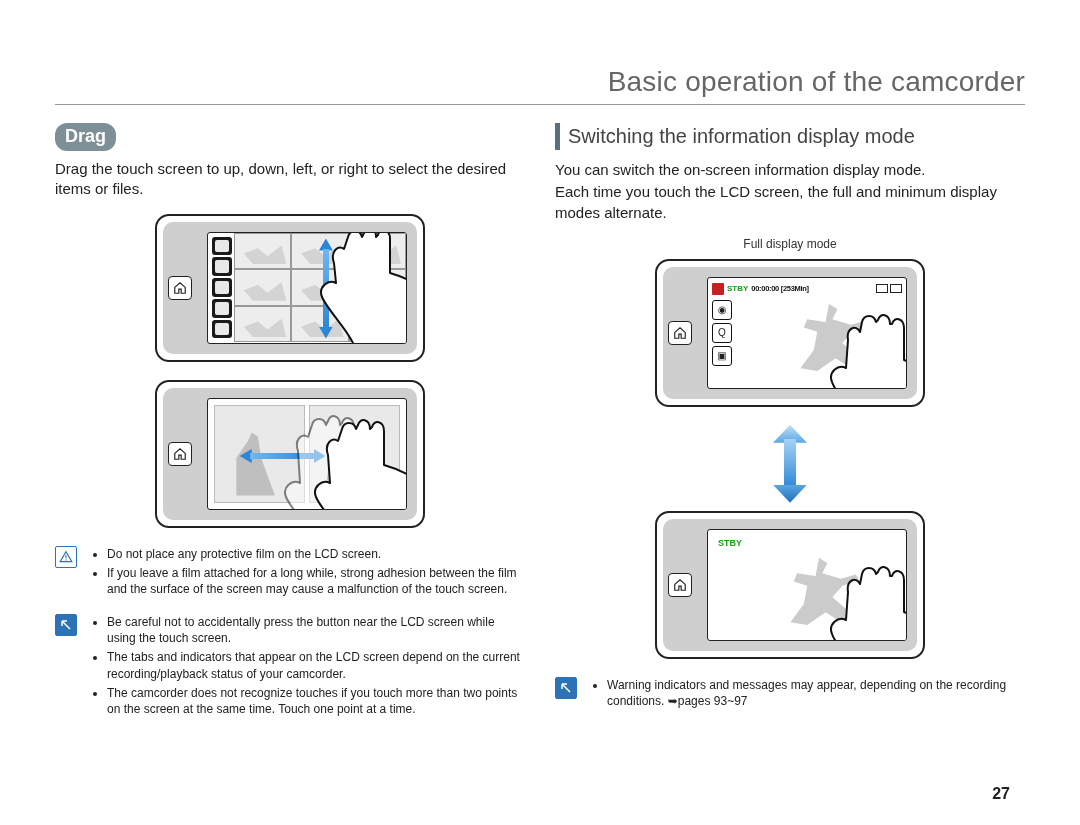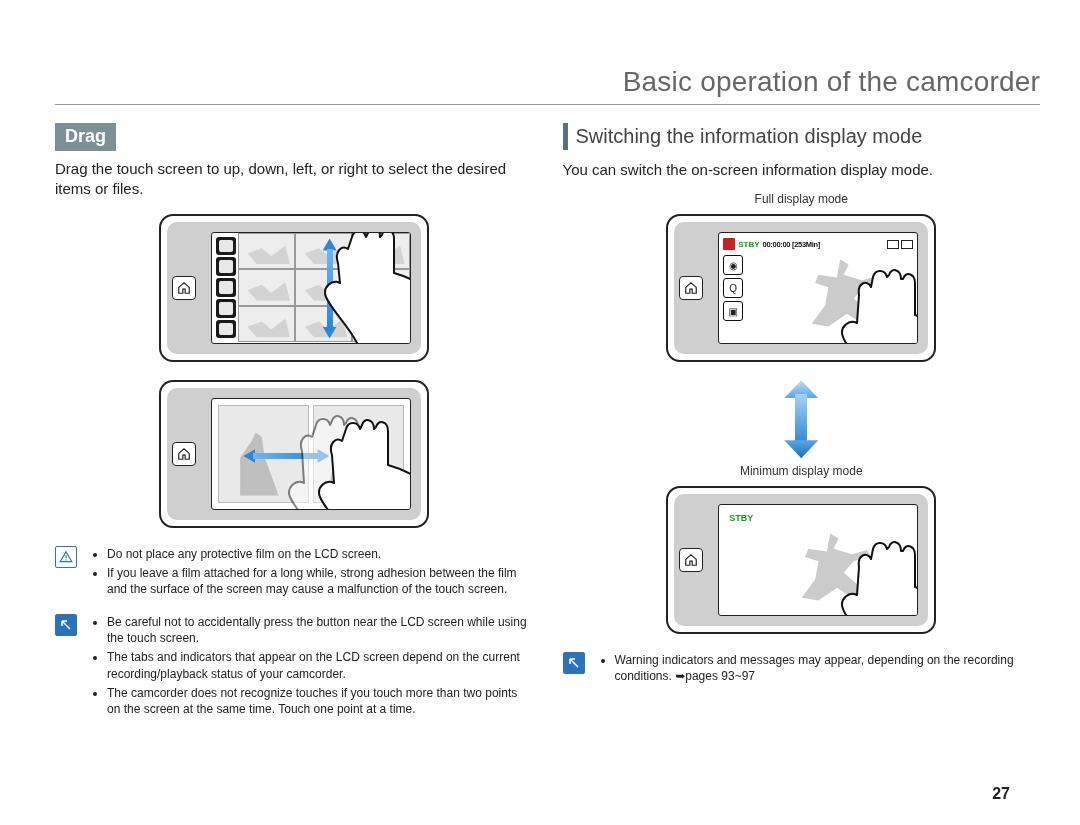--- a/index.html
+++ b/index.html
@@ -1,22 +1,22 @@
 <!DOCTYPE html>
 <html><head>
 <meta charset="utf-8">
 <style>
   html,body { margin:0; padding:0; background:#fff; }
   body { width:1080px; height:825px; position:relative; font-family:Arial,Helvetica,sans-serif; color:#222; }
-  .page { padding:40px 40px 30px 55px; box-sizing:border-box; width:100%; height:100%; position:relative; }
+  .page { padding:40px 55px 30px 55px; box-sizing:border-box; width:100%; height:100%; position:relative; }
   .hrule { border:none; border-top:1px solid #999; margin:0 0 0 0; }
   .page-title { text-align:right; font-size:28px; font-weight:400; color:#666; letter-spacing:0.2px; margin:26px 0 6px 0; }
   .columns { display:flex; gap:30px; margin-top:18px; }
   .col { width:50%; }
-  .drag-label { display:inline-block; background:#7e9097; color:#fff; font-size:18px; font-weight:700; padding:3px 10px 4px 10px; }
+  .drag-label { display:inline-block; background:#7e9097; color:#fff; font-size:18px; font-weight:700; padding:3px 10px 4px 10px;border-radius:12px; }
   .leftbar-heading { font-size:20px; color:#444; border-left:5px solid #5b707d; padding:2px 0 2px 8px; margin:0 0 10px 0; font-weight:400; }
   p.body { font-size:15px; line-height:1.35; color:#222; margin:8px 0 14px 0; }
   .figs-left { text-align:center; }
   .figs-right { text-align:center;margin-top:12px; }
   .caption { font-size:12px; color:#333; margin:6px 0 6px 0; }
   .page-number { position:absolute; right:70px; bottom:22px; font-size:16px; font-weight:700; }
 
   .notes { display:flex; gap:10px; font-size:12px; line-height:1.35; margin-top:14px; }
   .notes .iconbox { width:20px; height:20px; flex:0 0 20px; border:1.5px solid; display:flex; align-items:center; justify-content:center; font-size:13px; font-weight:700; border-radius:2px; }
   .iconbox.warn { border-color:#2b72b7; color:#2b72b7; }
@@ -213,20 +213,21 @@
           <li>Be careful not to accidentally press the button near the LCD screen while using the touch screen.</li>
           <li>The tabs and indicators that appear on the LCD screen depend on the current recording/playback status of your camcorder.</li>
           <li>The camcorder does not recognize touches if you touch more than two points on the screen at the same time. Touch one point at a time.</li>
         </ul>
       </div>
     </div>
 
     <div class="col">
       <div class="leftbar-heading">Switching the information display mode</div>
       <p class="body" style="margin-bottom:2px">You can switch the on-screen information display mode.</p>
+      <p class="body" style="margin-top:2px">Each time you touch the LCD screen, the full and minimum display modes alternate.</p>
 
       <div class="figs-right">
         <div class="caption">Full display mode</div>
         <div class="device">
           <div class="inner">
             <div class="btncol">
               <div class="homebtn">
                 <svg viewBox="0 0 24 24">
                     <path d="M3 11 L12 3 L21 11 V21 H14 V14 H10 V21 H3 Z" fill="none" stroke="#222" stroke-width="2"></path>
                   </svg>
@@ -258,21 +259,20 @@
             </div>
           </div>
         </div>
 
         <div class="bigvarrow">
             <div class="tri up"></div>
             <div class="bar"></div>
             <div class="tri dn"></div>
           </div>
 
-        <div class="caption">Minimum display mode</div>
         <div class="device">
           <div class="inner">
             <div class="btncol">
               <div class="homebtn">
                 <svg viewBox="0 0 24 24">
                     <path d="M3 11 L12 3 L21 11 V21 H14 V14 H10 V21 H3 Z" fill="none" stroke="#222" stroke-width="2"></path>
                   </svg>
               </div>
             </div>
             <div class="screen">

